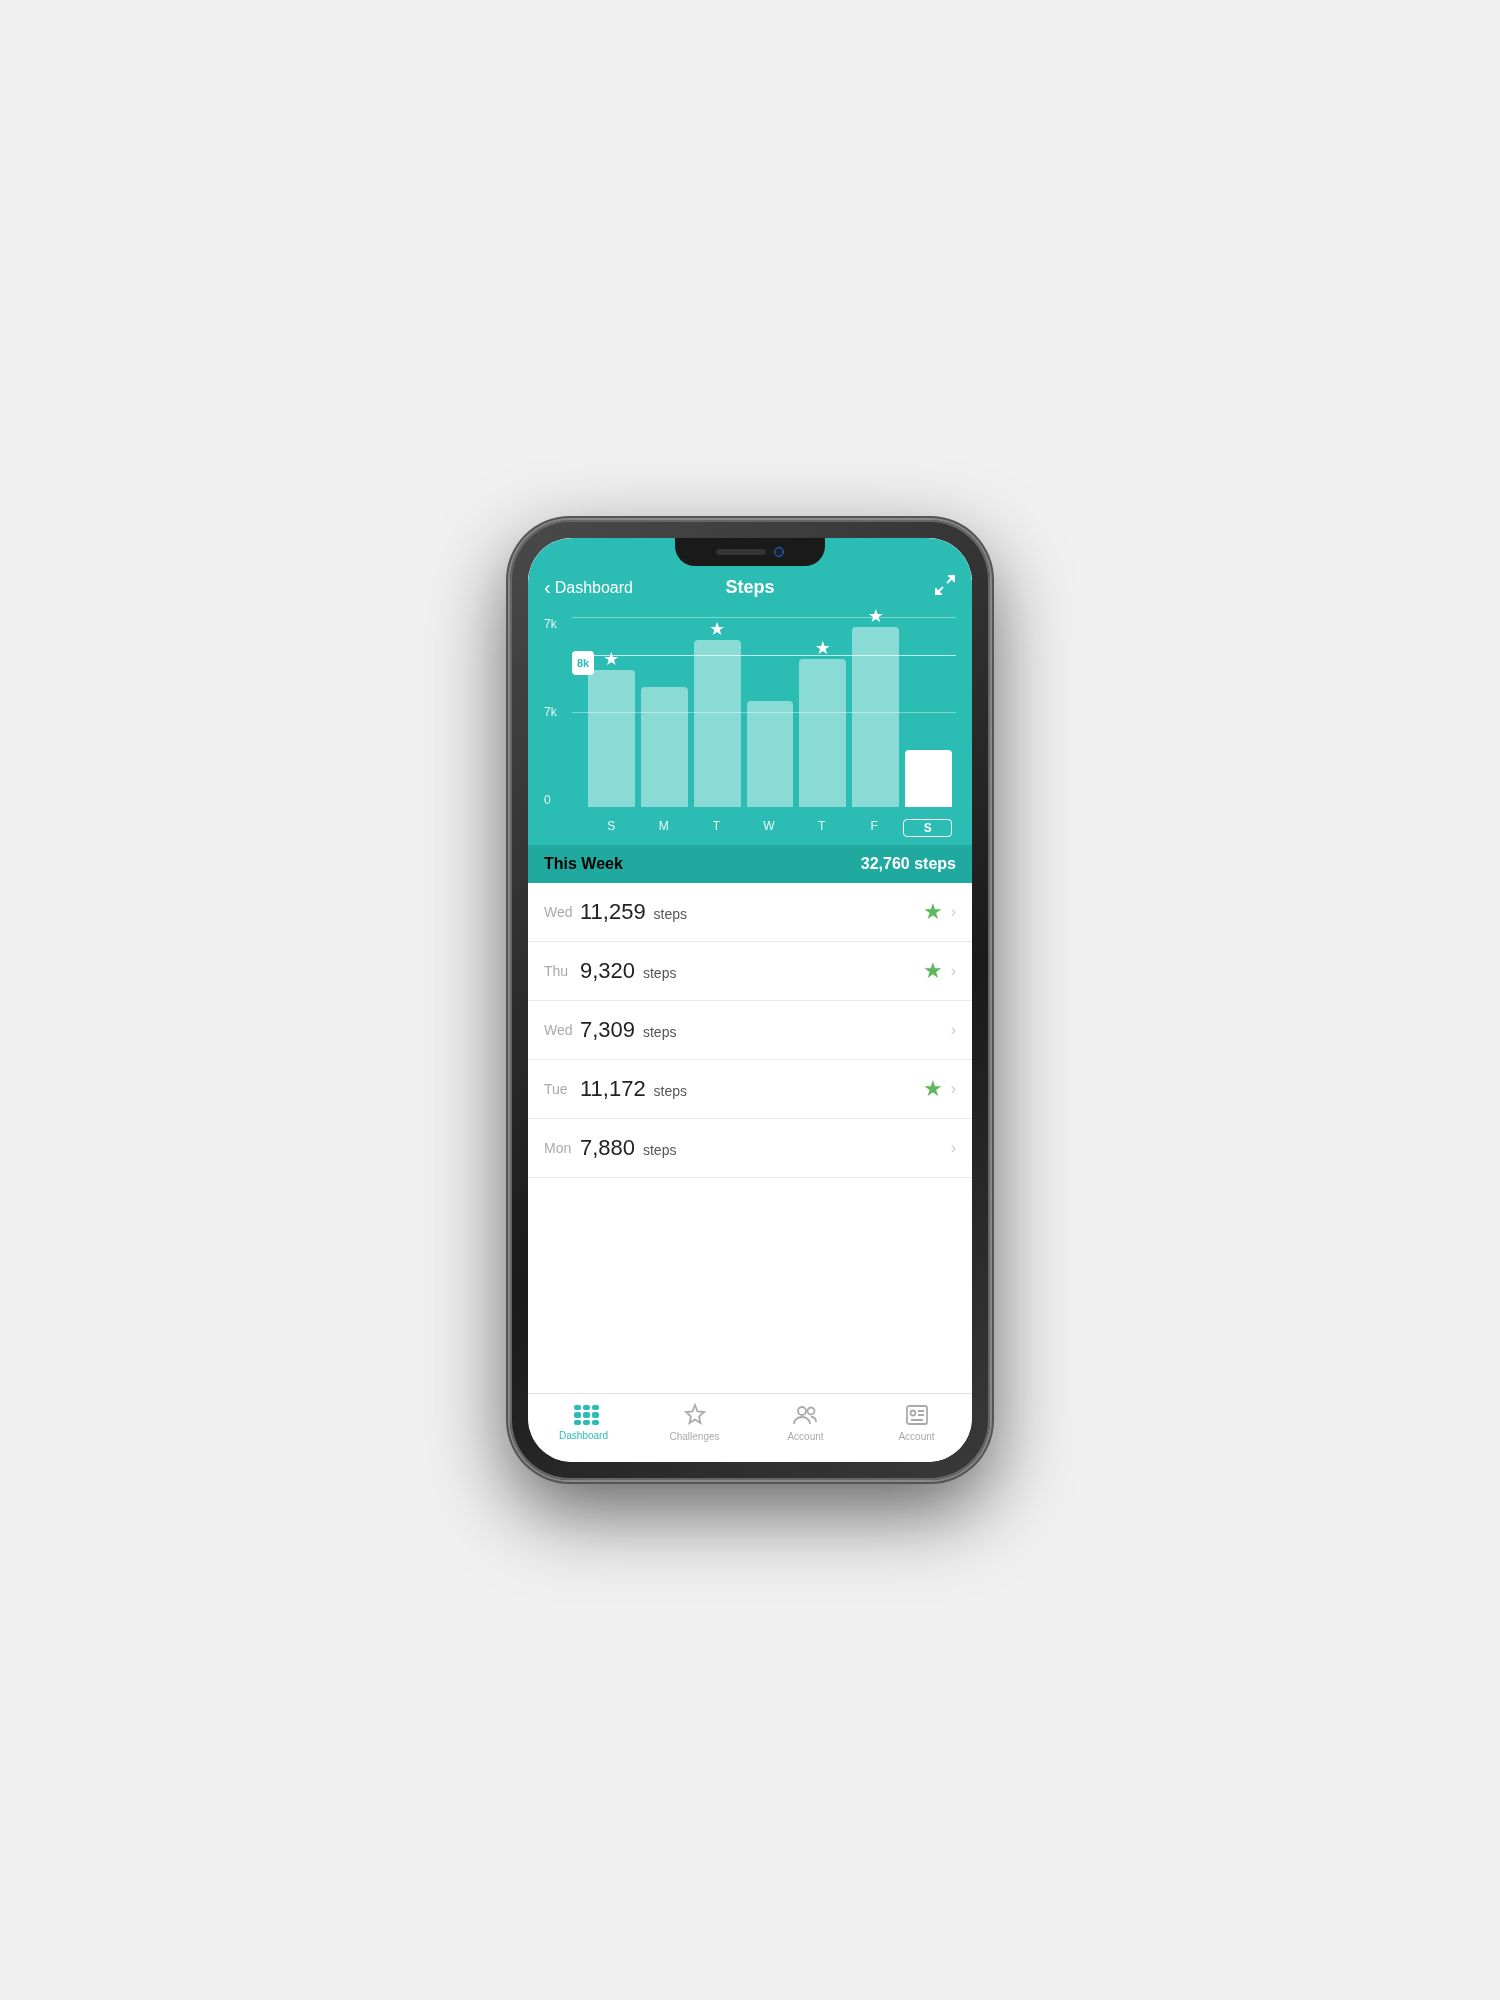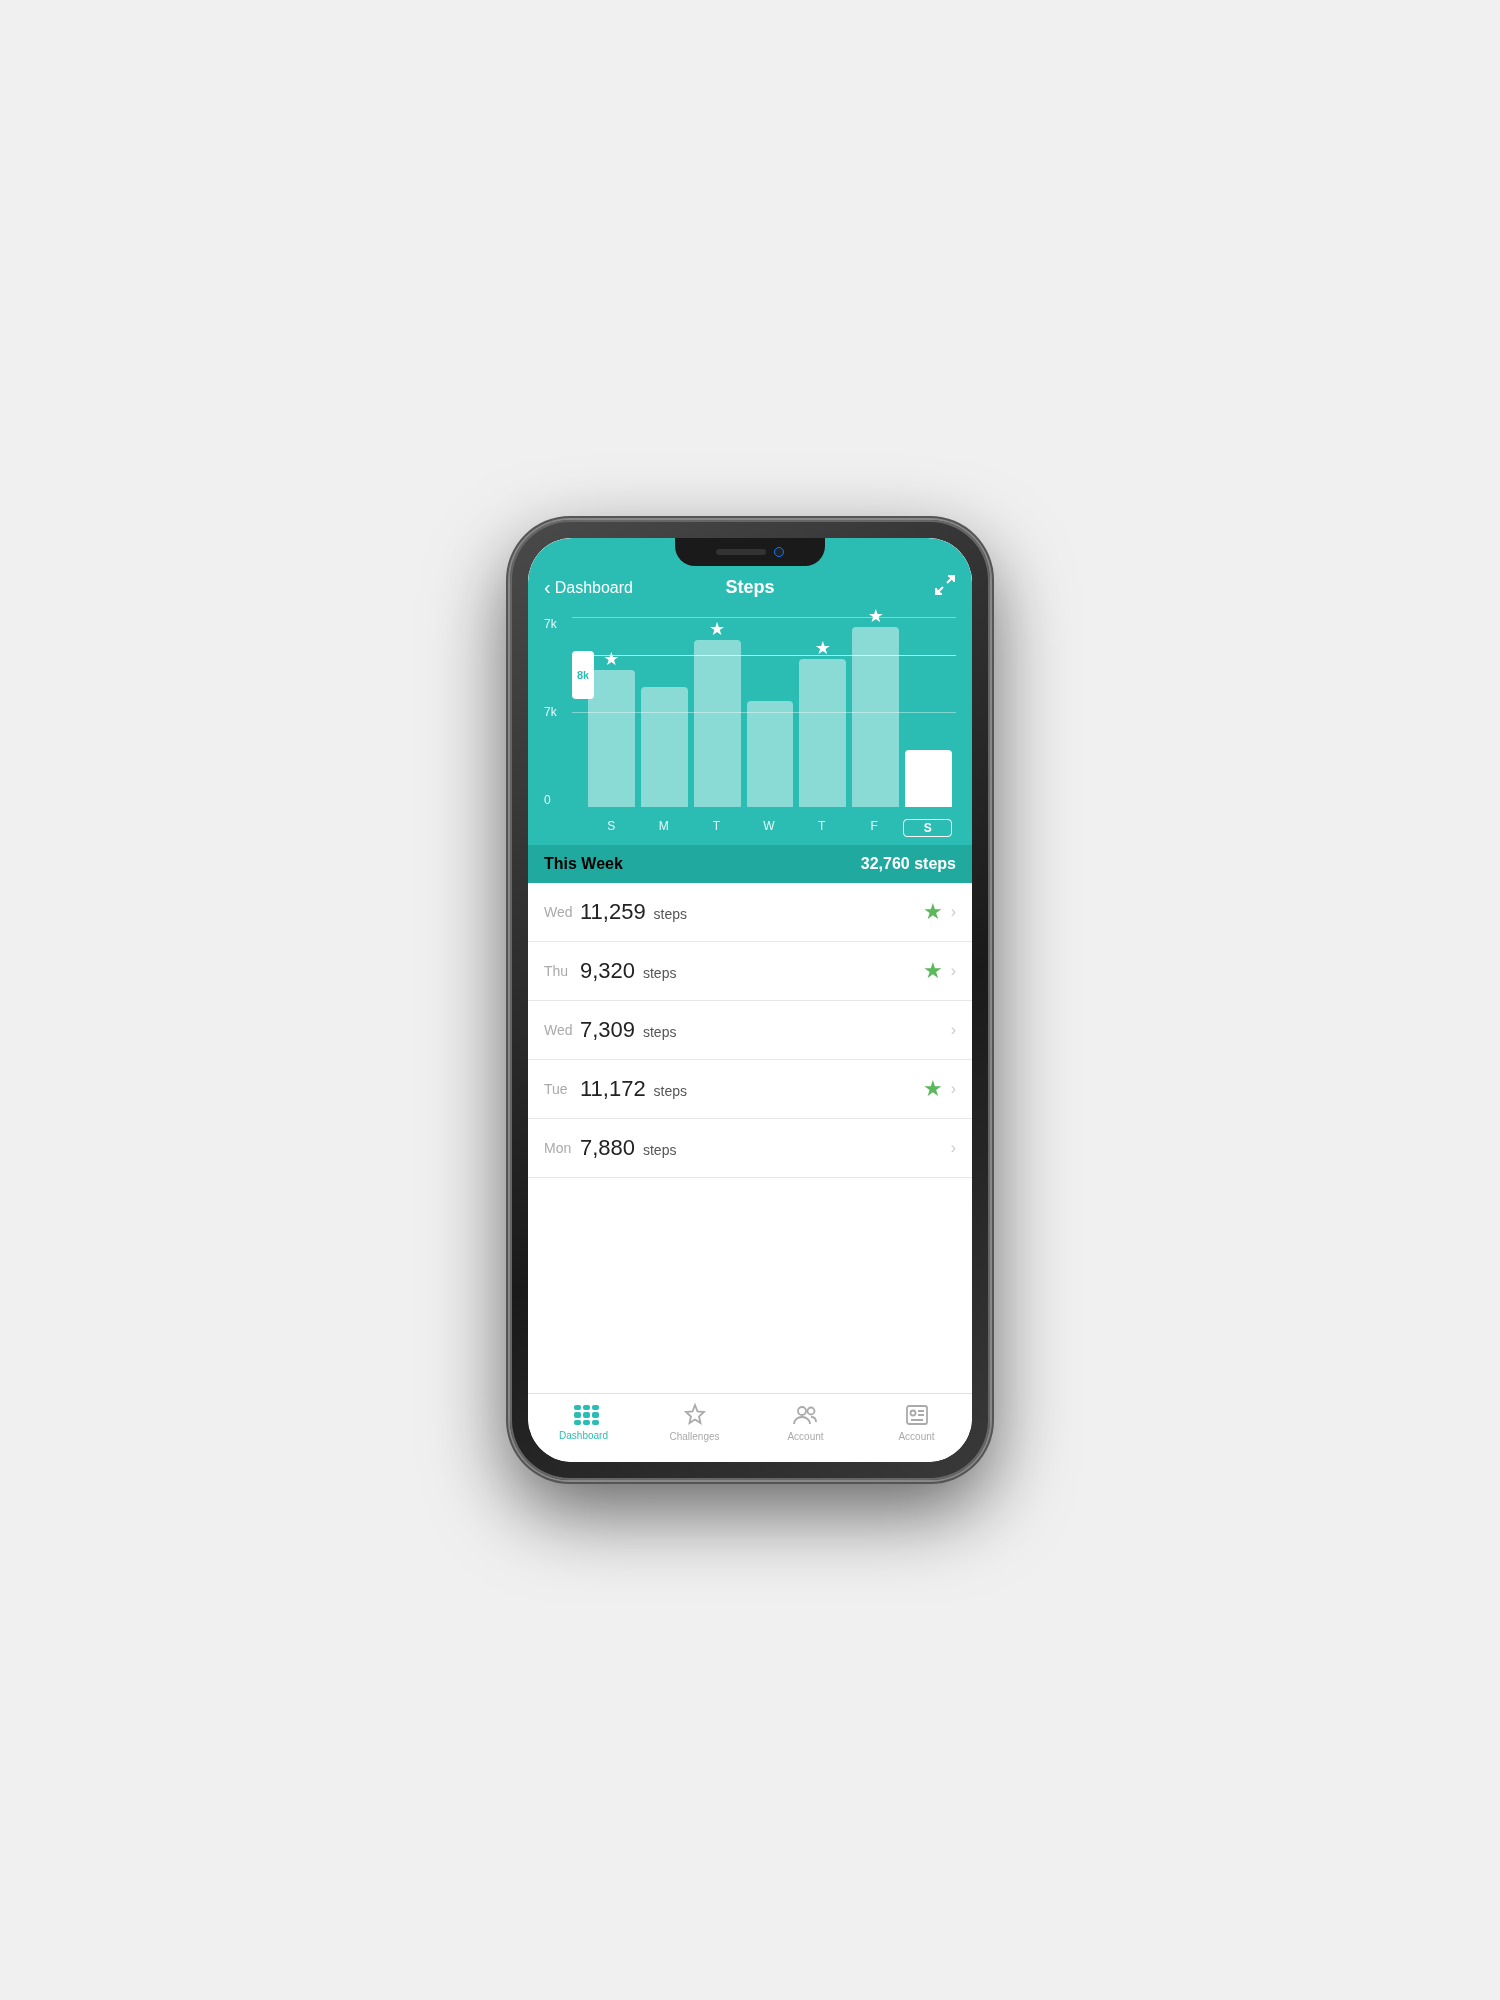--- a/index.html
+++ b/index.html
@@ -196,21 +196,21 @@
     }
 
     
     .goal-badge {
       position: absolute;
       left: 28px;
       background: white;
       color: #2bbdb4;
       font-size: 11px;
       font-weight: 700;
-      padding: 18px 5px;
+      padding: 6px 5px;
       border-radius: 4px;
     }
 
     
     .grid-lines {
       position: absolute;
       left: 28px;
       right: 0;
       top: 0;
       bottom: 30px;

